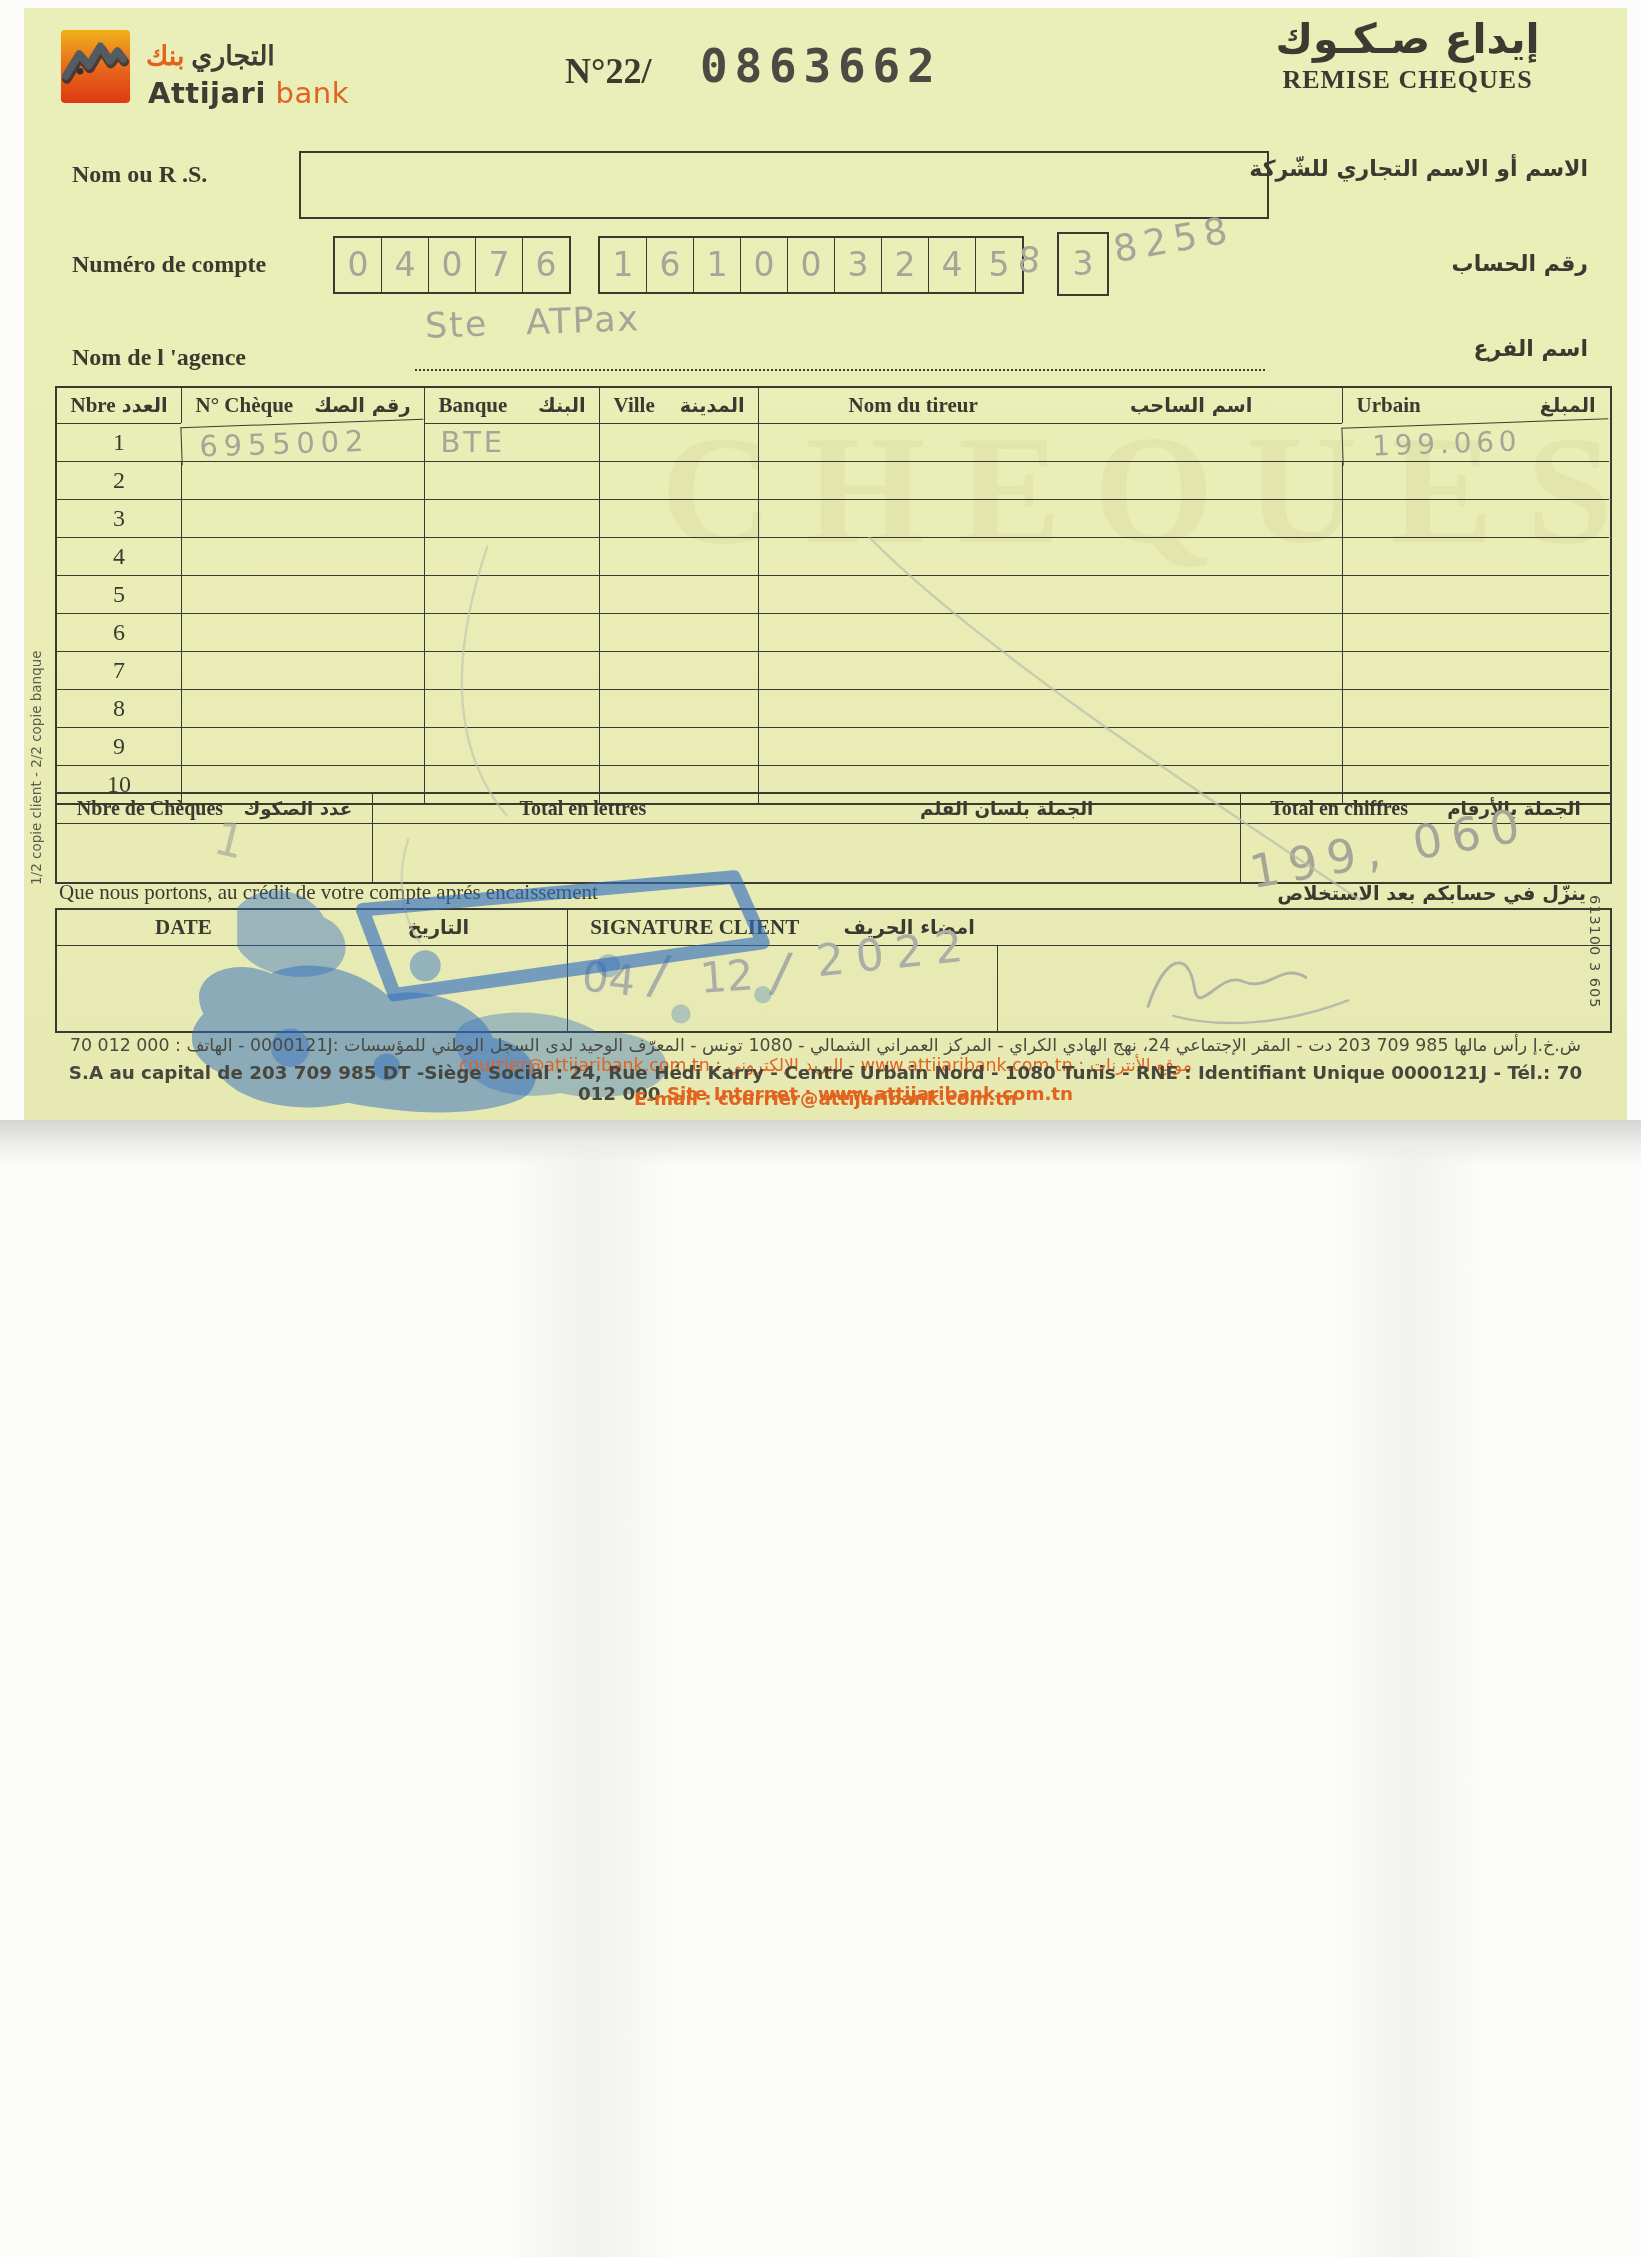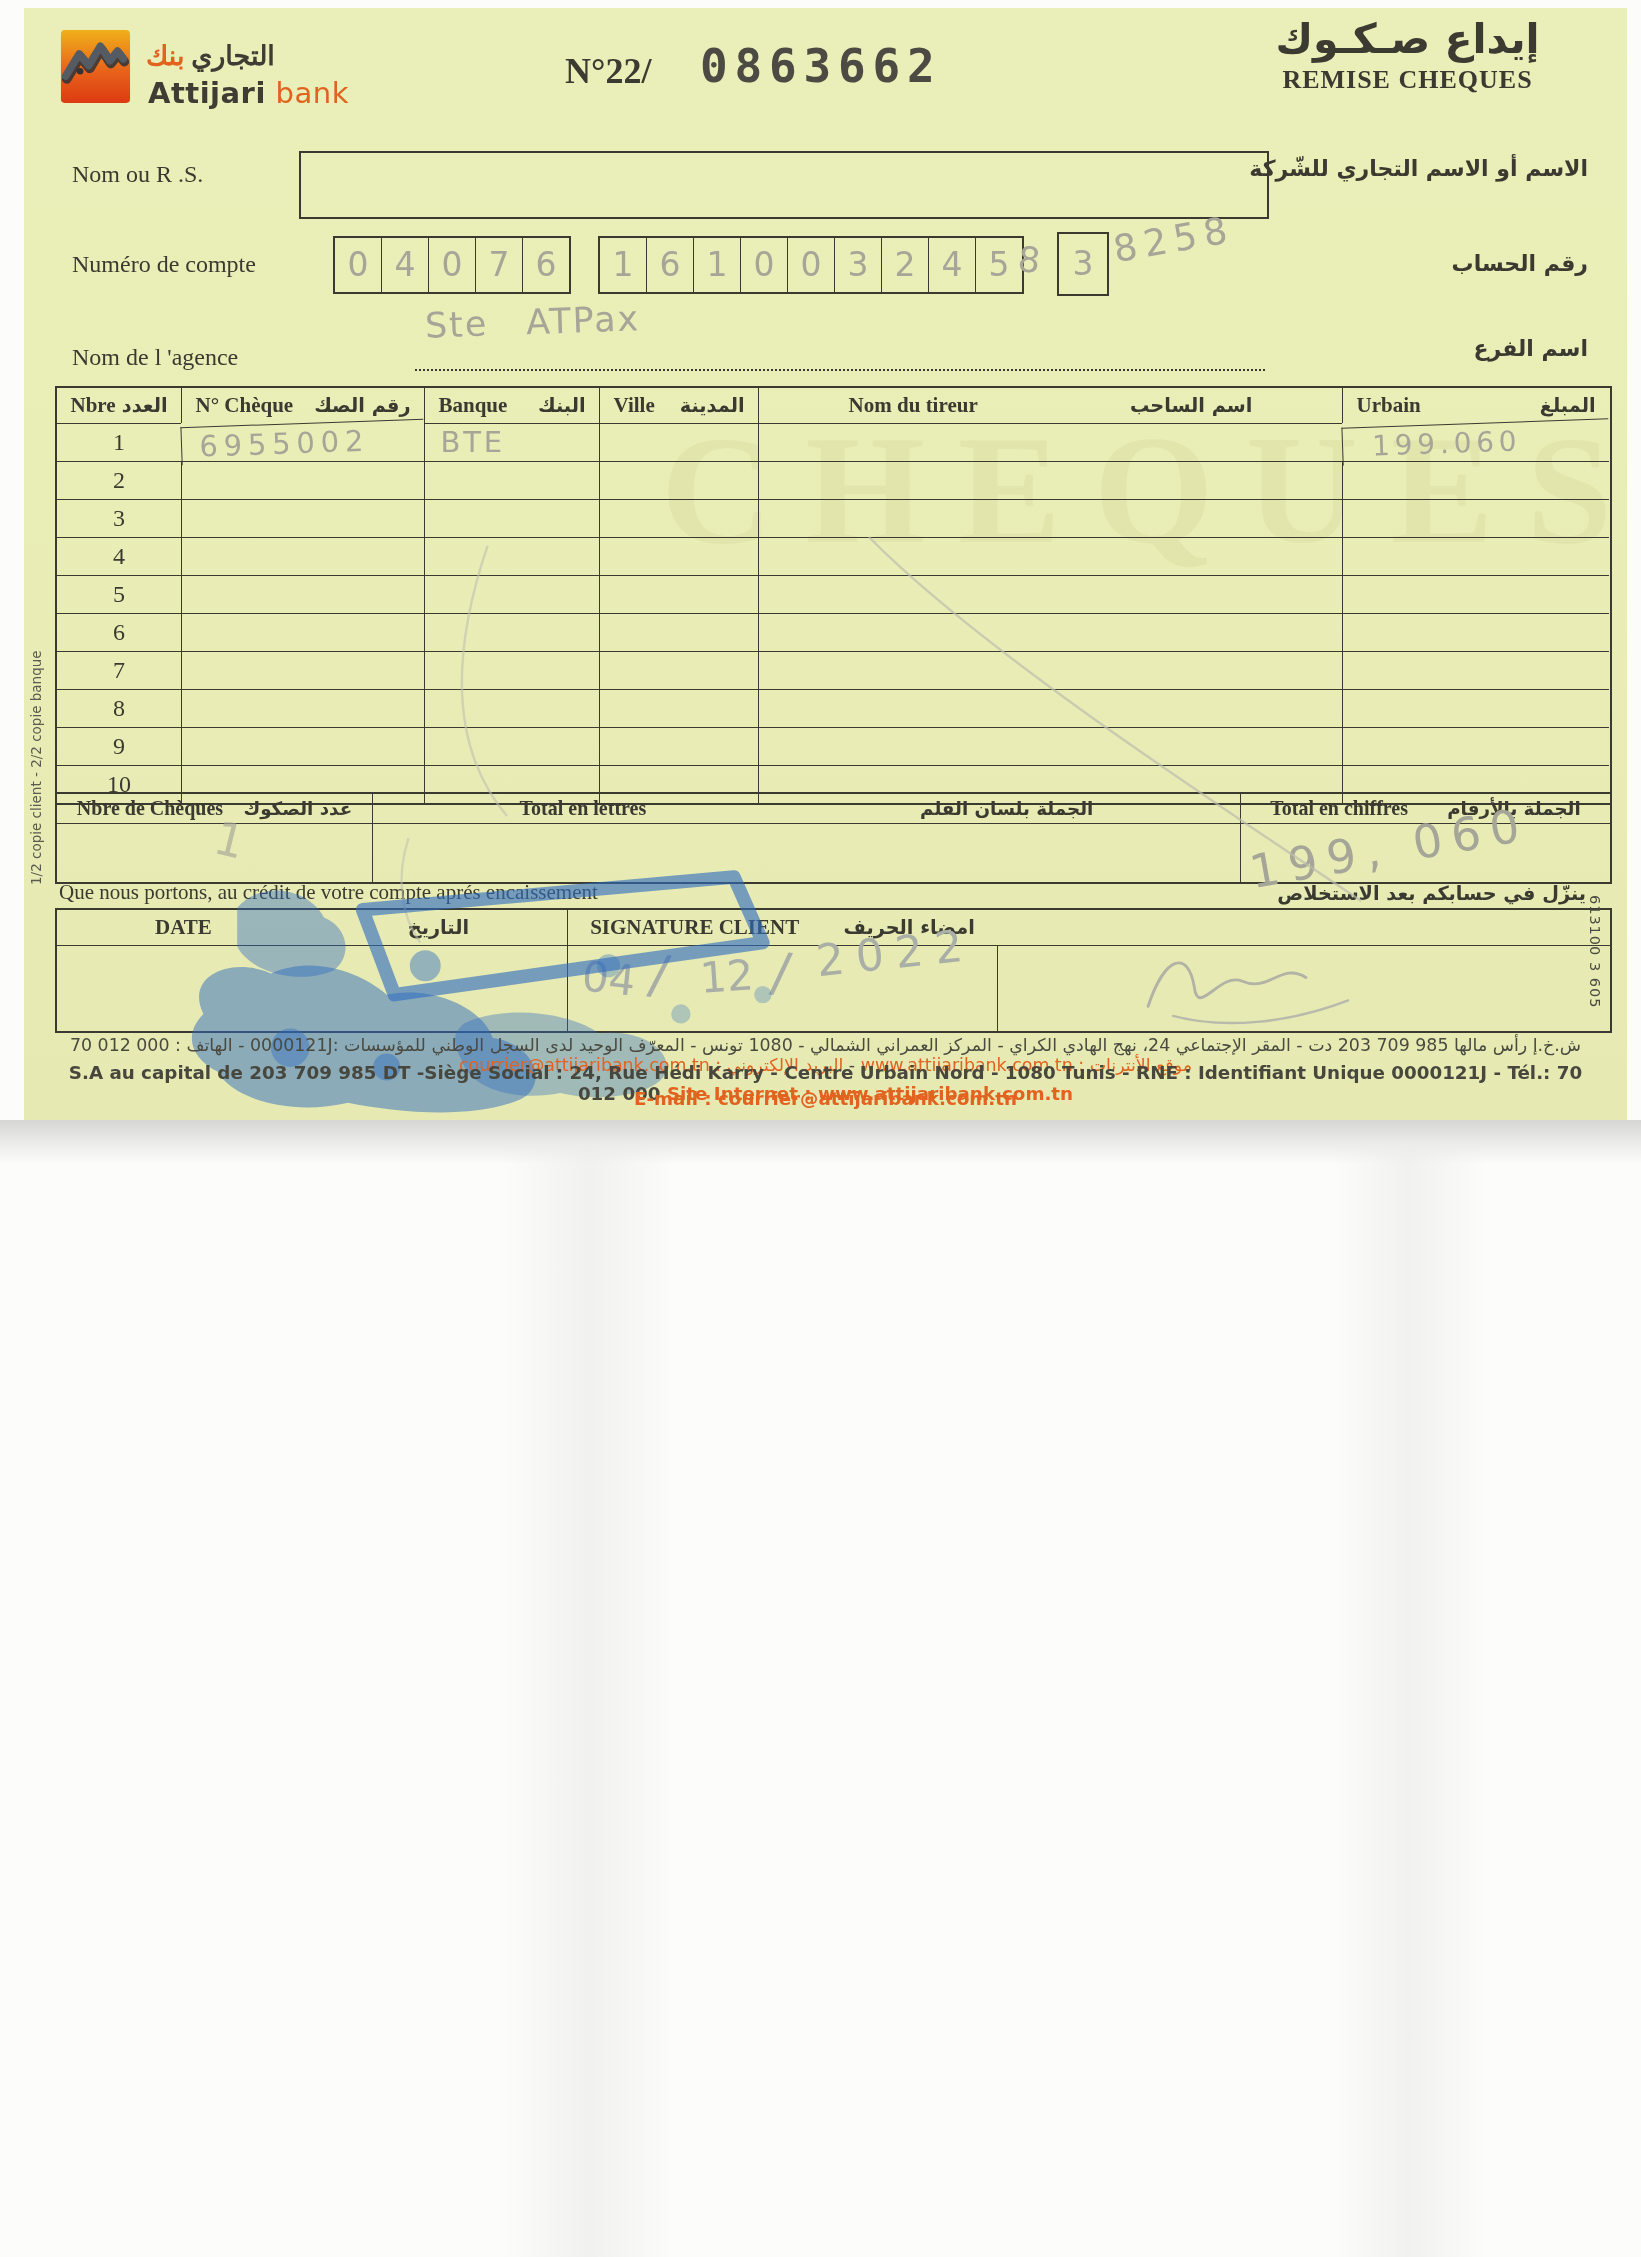--- a/index.html
+++ b/index.html
@@ -26,21 +26,21 @@
   .orange{color:#e2621f;}
   .dark{color:#3d3d34;}
   
   .formno{position:absolute;left:541px;top:42px;font-size:36px;font-weight:bold;color:#3b3b32;}
   .stampno{position:absolute;left:676px;top:31px;font-family:"DejaVu Sans Mono", monospace;
            font-size:46px;font-weight:600;letter-spacing:6.8px;color:#4b4b43;}
   .titlebox{position:absolute;right:41px;top:7.7px;width:357px;text-align:center;}
   .title-ar{font-family:"DejaVu Sans", sans-serif;font-size:41px;font-weight:bold;color:#3b3b31;}
   .title-fr{font-family:"Liberation Serif", serif;font-size:26px;font-weight:bold;letter-spacing:1px;margin-top:1.9px;}
   
-  .flabel{font-size:24px;font-weight:normal;text-align:center;}
+  .flabel{font-size:24px;font-weight:bold;text-align:center;}
   .arlabel{font-family:"DejaVu Sans", sans-serif;font-size:22px;font-weight:bold;direction:rtl;}
   .nomrs-box{position:absolute;left:275px;top:143px;width:966px;height:64px;border:2.9px solid #3a3a30;}
   .dgroup{position:absolute;display:flex;border:2.9px solid #3a3a30;}
   .dbox{width:46px;height:54px;border-left:1.9px solid #3a3a30;display:flex;align-items:center;justify-content:center;
         font-size:33px;}
   .dbox:first-child{border-left:none;}
   .keybox{position:absolute;left:1033px;top:224px;width:48px;height:60px;border:2.9px solid #3a3a30;
         display:flex;align-items:center;justify-content:center;font-size:33px;}
   .dotline{position:absolute;left:391px;top:330px;width:850px;height:31px;border-bottom:2.9px dotted #3a3a30;}
   

